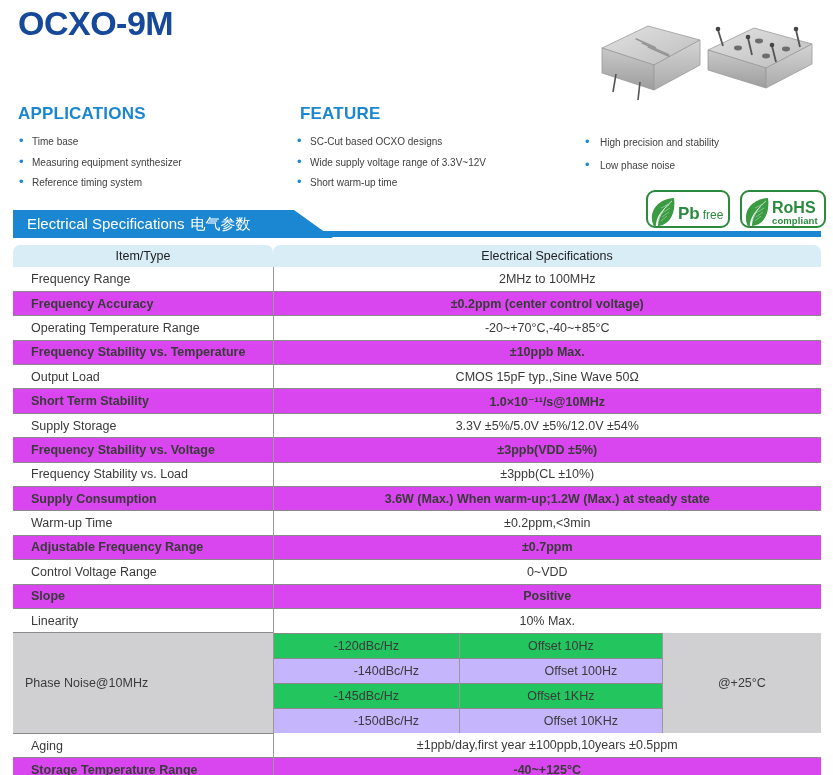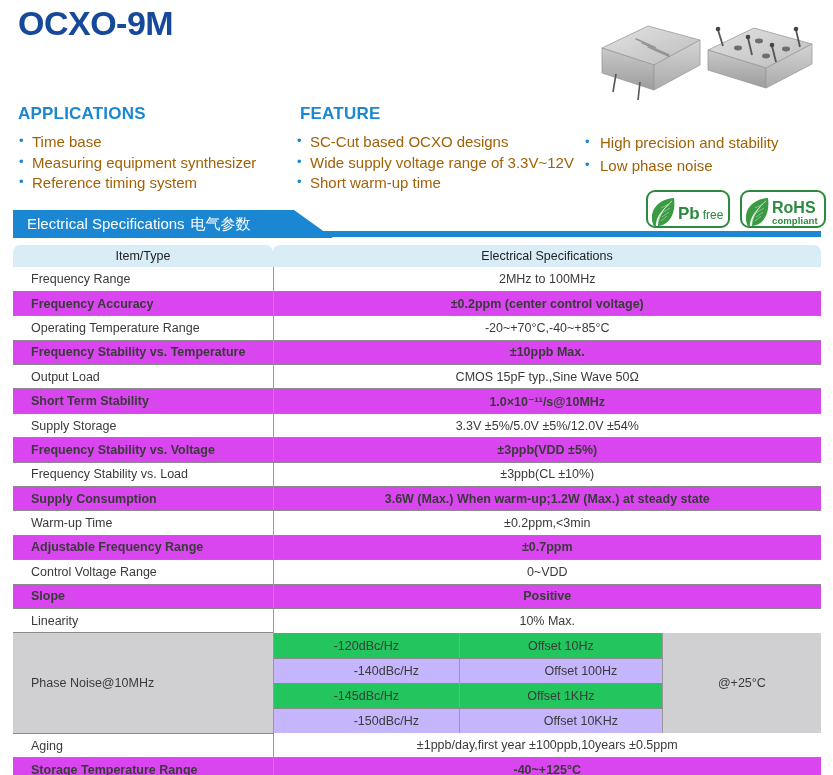--- a/index.html
+++ b/index.html
@@ -28,21 +28,21 @@
   }
   #applications-head { left: 18px; top: 104px; }
   #feature-head { left: 300px; top: 104px; }
 
   .bullet-list { position: absolute; }
   #applications-list { left: 18px; top: 132px; width: 270px; }
   #feature-list { left: 296px; top: 132px; width: 290px; }
   #feature-list-2 { left: 582px; top: 132px; width: 250px; }
   .bullet-item {
     position: relative; padding-left: 14px;
-    font-size: 15px; color: #a16207; line-height: 19.5px; margin-bottom: 1px;
+    font-size: 10px; color: #404040; line-height: 19.5px; margin-bottom: 1px;
     white-space: nowrap;
   }
   #feature-list-2 .bullet-item { padding-left: 18px; line-height: 22px; }
   .bullet-item::before {
     content: "•"; position: absolute; left: 1px; top: -1px;
     color: #1b87d2; font-size: 13px;
   }
   #feature-list-2 .bullet-item::before { left: 3px; }
 
   
@@ -98,21 +98,21 @@
   tr.r-plain > td { background: #ffffff; }
 
   td.c-item {
     width: 260px; height: 24.4px; padding-left: 18px; text-align: left;
     border-right: 1px solid #9a9a9a; white-space: nowrap;
   }
   td.c-val { text-align: center; height: 24.4px; }
 
   
   td.pn-label {
-    padding-left: 18px; text-align: left; vertical-align: middle;
+    padding-left: 12px; text-align: left; vertical-align: middle;
     border-right: 1px solid #9a9a9a; background: #d0d0d3;
     border-top: 1px solid #8a8a8a; border-bottom: 1px solid #8a8a8a;
   }
   .pn-table { width: 100%; border-collapse: collapse; font-size: 12.5px; color: #3a3a3a; }
   .pn-table td { height: 25px; text-align: center; }
   .pn-c1 { width: 34%; border-right: 1px solid #9a9a9a; }
   .pn-c2 { width: 37%; border-right: 1px solid #9a9a9a; }
   .pn-c3 { width: 29%; vertical-align: middle; }
   tr.pn-alt td { background: #22c55e; border-top: 1px solid #8a8a8a; border-bottom: 1px solid #8a8a8a; }
   tr.pn-plain td { background: #c4b5fd; padding-left: 40px; }

